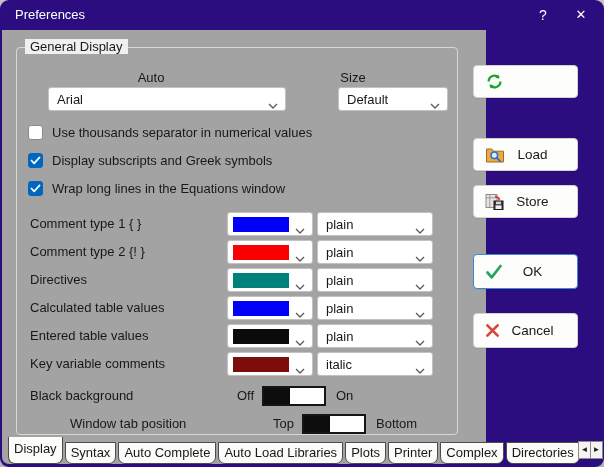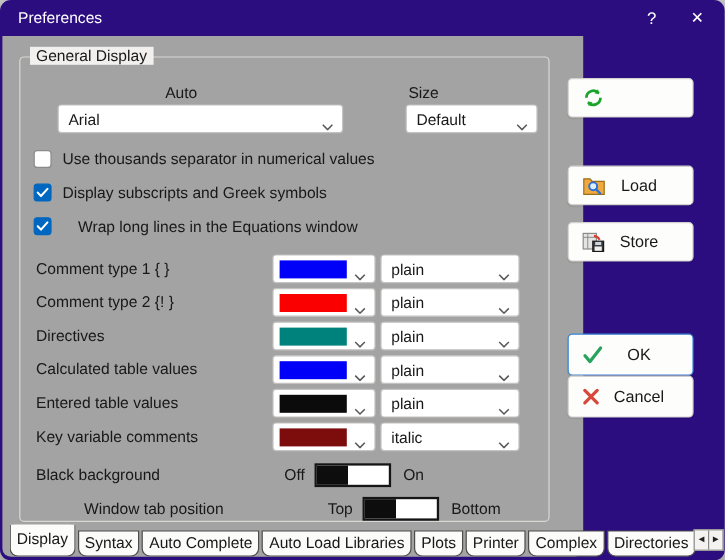--- a/index.html
+++ b/index.html
@@ -55,21 +55,21 @@
   
   .abtn { position:absolute; left:471px; width:105px; height:33px;
     background:#fdfdfc; border:1px solid #d3d2d0; border-radius:4px;
     display:flex; align-items:center; box-shadow:0 1px 1px rgba(0,0,0,.07);
     font-size:13.5px; cursor:default; }
   .abtn .ico { position:absolute; left:11px; display:flex; }
   .abtn .albl { flex:1; text-align:center; padding-left:14px; }
   #btn-reset { top:35px; }
   #btn-load { top:108px; }
   #btn-store { top:155px; }
-  #btn-ok { top:248px; height:35px; border:1px solid #3f87d6; }
+  #btn-ok { top:224px; height:35px; border:1px solid #3f87d6; }
   #btn-cancel { top:283px; height:35px; }
   
   #tabstrip { position:absolute; left:6px; top:406px; width:572px; height:28px;
     display:flex; align-items:flex-end; gap:2px; overflow:hidden; }
   .tab { height:22px; padding:0 5px; line-height:20px; white-space:nowrap;
     background:#fbfbf9; border:1px solid #4c4c4c; border-radius:0 0 7px 7px; font-size:13px; }
   .tab.active { height:27px; line-height:24px; border-top:none; background:#fcfcfb; }
   #tab-scroll { position:absolute; left:576px; top:411px; width:25px; height:18px;
     background:#f4f3f1; border:1px solid #8a8a88; display:flex; z-index:5; }
   #tab-scroll span { width:50%; text-align:center; font-size:8px; line-height:16px; color:#222; }
@@ -112,21 +112,21 @@
       <span class="cb-label">Use thousands separator in numerical values</span>
     </div>
     <div class="cb-row checked" style="top:121px;">
       <span class="cb-box">
           <svg width="11" height="9" viewBox="0 0 12 10">
             <path d="M1.5 5l3 3.2L10.5 1.5" fill="none" stroke="#fff" stroke-width="1.9" stroke-linecap="round" stroke-linejoin="round"></path>
           </svg>
         </span>
       <span class="cb-label">Display subscripts and Greek symbols</span>
     </div>
-    <div class="cb-row checked" style="top:149px;gap:13px;">
+    <div class="cb-row checked" style="top:149px;">
       <span class="cb-box">
           <svg width="11" height="9" viewBox="0 0 12 10">
             <path d="M1.5 5l3 3.2L10.5 1.5" fill="none" stroke="#fff" stroke-width="1.9" stroke-linecap="round" stroke-linejoin="round"></path>
           </svg>
         </span>
       <span class="cb-label">Wrap long lines in the Equations window</span>
     </div>
 
     <div class="srow" style="top:182px;">
       <span class="lbl">Comment type 1 { }</span>

